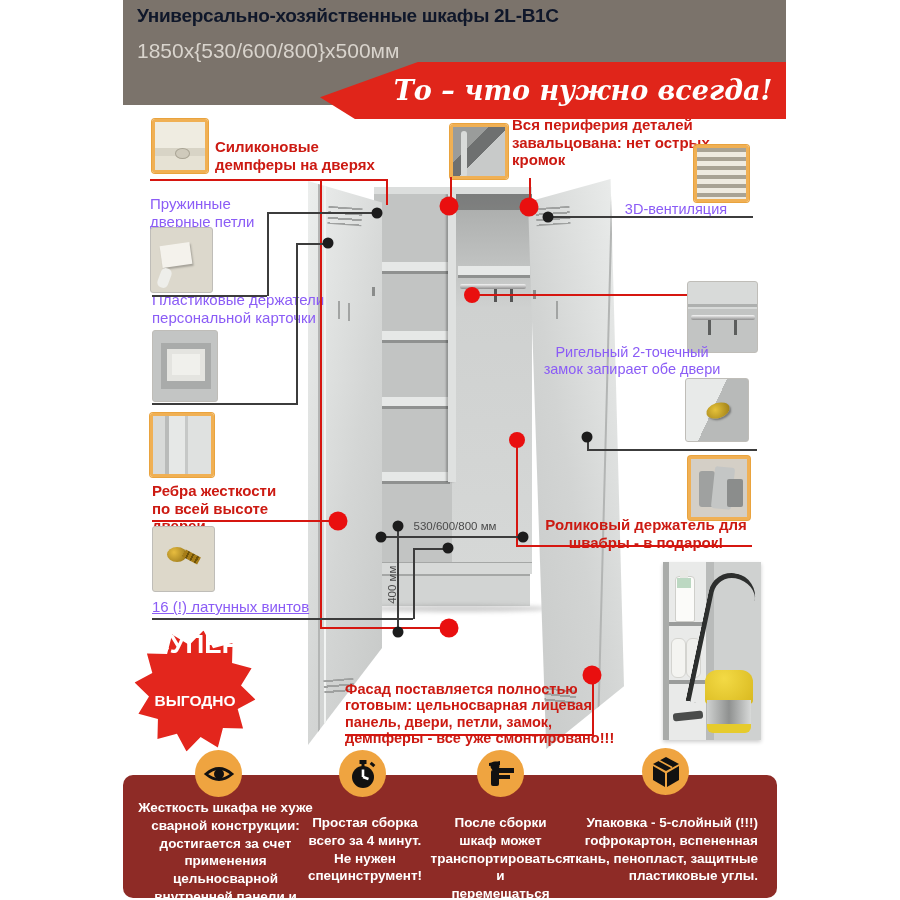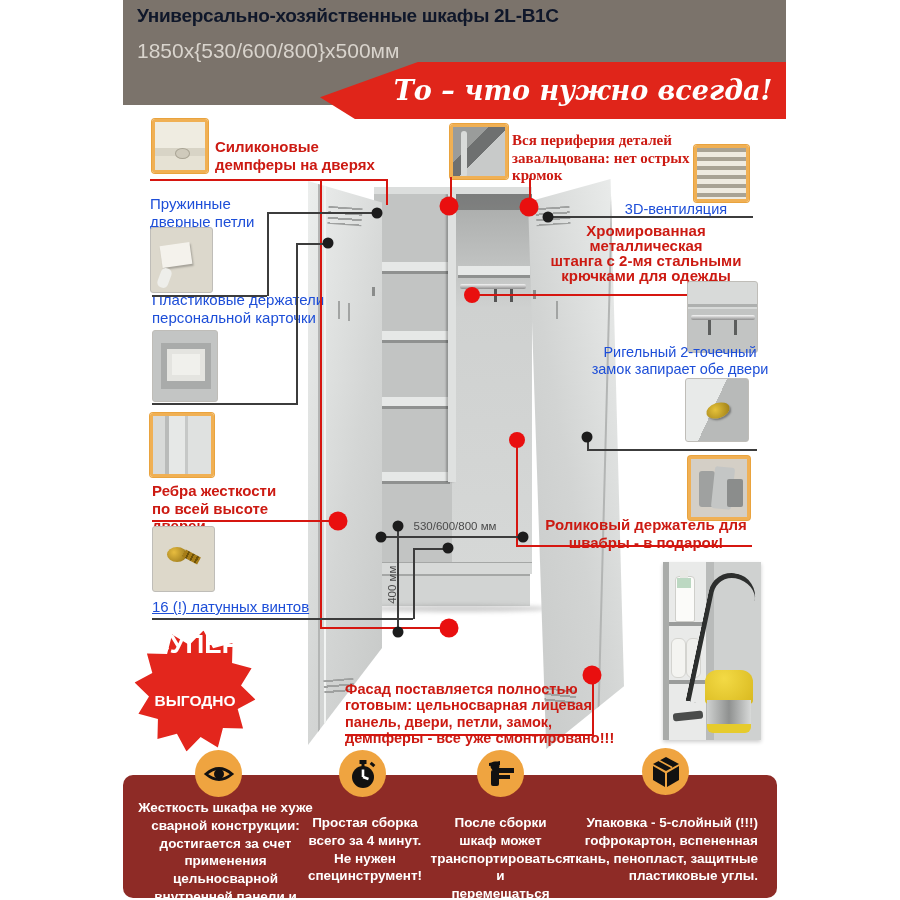--- a/index.html
+++ b/index.html
@@ -18,21 +18,21 @@
   .hl{position:absolute;height:1.5px;background:#3c3c3c;}
   .vl{position:absolute;width:1.5px;background:#3c3c3c;}
   .hlr{position:absolute;height:2px;background:#d61610;}
   .vlr{position:absolute;width:2px;background:#d61610;}
   .dot-b{position:absolute;width:11px;height:11px;border-radius:50%;background:#1c1c1c;transform:translate(-50%,-50%);}
   .dot-r{position:absolute;width:19px;height:19px;border-radius:50%;background:#e90f0f;transform:translate(-50%,-50%);}
   .dot-r.sm{width:16px;height:16px;}
   
   .lbl{position:absolute;white-space:pre-line;line-height:1.17;}
   .red-t{color:#cc1a12;font-weight:700;font-size:15px;}
-  .dark-t{color:#1d4ed8;font-weight:400;font-size:15px;}
+  .dark-t{color:#8b5cf6;font-weight:400;font-size:15px;}
   .ra{text-align:center;}
   .dim-t{color:#4a4a4a;font-size:11.5px;font-weight:400;}
   
   .thumb{position:absolute;border-radius:3px;overflow:hidden;box-sizing:border-box;}
   .thumb.orange{border:3px solid #f0b054;box-shadow:0 0 0 1px #e9a33e;}
   .thumb.plain{border:1px solid #bfbdb8;}
   .slats{background:repeating-linear-gradient(180deg,#a9a394 0 4px,#efebe0 4px 9px);}
   .vents{position:absolute;background:repeating-linear-gradient(180deg,#9fa1a0 0 2px,rgba(0,0,0,0) 2px 5.5px);}
   
   .shelf{position:absolute;background:#e6e8e7;border-bottom:3px solid #8f9190;}
@@ -124,39 +124,35 @@
 
   <div class="thumb plain" style="left:152px;top:526px;width:63px;height:66px;background:#ddd8ca;">
     <div class="abs" style="left:14px;top:20px;width:20px;height:15px;border-radius:50%;background:radial-gradient(circle at 35% 35%,#e8bd3f,#8a6a14);"></div>
     <div class="abs" style="left:30px;top:26px;width:17px;height:8px;background:repeating-linear-gradient(90deg,#a67c16 0 3px,#6e5208 3px 5px);transform:rotate(28deg);"></div>
   </div>
   <div class="lbl dark-t" style="left:152px;top:598px;text-decoration:underline;">16 (!) латунных винтов</div>
 
   <div class="thumb orange" style="left:450px;top:124px;width:58px;height:55px;background:linear-gradient(135deg,#9a9c9b 0 35%,#6e7070 35% 55%,#c8cac9 55%);">
     <div class="abs" style="left:8px;top:4px;width:6px;height:46px;background:#d9dbda;border-radius:3px;"></div>
   </div>
-  <div class="lbl red-t" style="left:512px;top:132px;font-family:Liberation Serif, serif;">Вся периферия деталей
+  <div class="lbl red-t" style="left:512px;top:116px;">Вся периферия деталей
 завальцована: нет острых
 кромок</div>
 
   <div class="thumb orange slats" style="left:694px;top:145px;width:55px;height:57px;"></div>
   <div class="lbl dark-t ra" style="left:600px;top:201px;width:152px;font-size:14.5px;">3D-вентиляция</div>
 
-  <div class="lbl red-t ra" style="left:540px;top:223px;width:212px;line-height:1.0;">Хромированная
-металлическая
-штанга с 2-мя стальными
-крючками для одежды</div>
   <div class="thumb plain" style="left:687px;top:281px;width:71px;height:72px;background:linear-gradient(180deg,#d8dad9 0 38%,#c2c4c3 38%);">
     <div class="abs" style="left:0;top:22px;width:71px;height:3px;background:#aeb0af;"></div>
     <div class="abs" style="left:3px;top:33px;width:64px;height:5px;border-radius:2px;background:linear-gradient(180deg,#f6f6f6,#909090);"></div>
     <div class="abs" style="left:20px;top:38px;width:3px;height:15px;background:#5c5e5d;"></div>
     <div class="abs" style="left:46px;top:38px;width:3px;height:15px;background:#5c5e5d;"></div>
   </div>
 
-  <div class="lbl dark-t ra" style="left:584px;top:344px;width:192px;font-size:14.5px;">Ригельный 2-точечный
+  <div class="lbl dark-t ra" style="left:536px;top:344px;width:192px;font-size:14.5px;">Ригельный 2-точечный
 замок запирает обе двери</div>
   <div class="thumb plain" style="left:685px;top:378px;width:64px;height:64px;background:linear-gradient(115deg,#e8eae9 0 45%,#b8bab9 45%);">
     <div class="abs" style="left:20px;top:24px;width:24px;height:15px;border-radius:50%;background:radial-gradient(circle at 40% 40%,#e6c23a,#967713);transform:rotate(-18deg);box-shadow:1px 2px 2px rgba(0,0,0,.35);"></div>
   </div>
 
   <div class="thumb orange" style="left:688px;top:456px;width:62px;height:64px;background:#d4cfc6;">
     <div class="abs" style="left:8px;top:12px;width:16px;height:36px;background:#9fa1a0;border-radius:3px;"></div>
     <div class="abs" style="left:22px;top:8px;width:20px;height:42px;background:#c4c6c5;border-radius:3px;transform:rotate(6deg);"></div>
     <div class="abs" style="left:36px;top:20px;width:16px;height:28px;background:#8b8d8c;border-radius:2px;"></div>
   </div>

